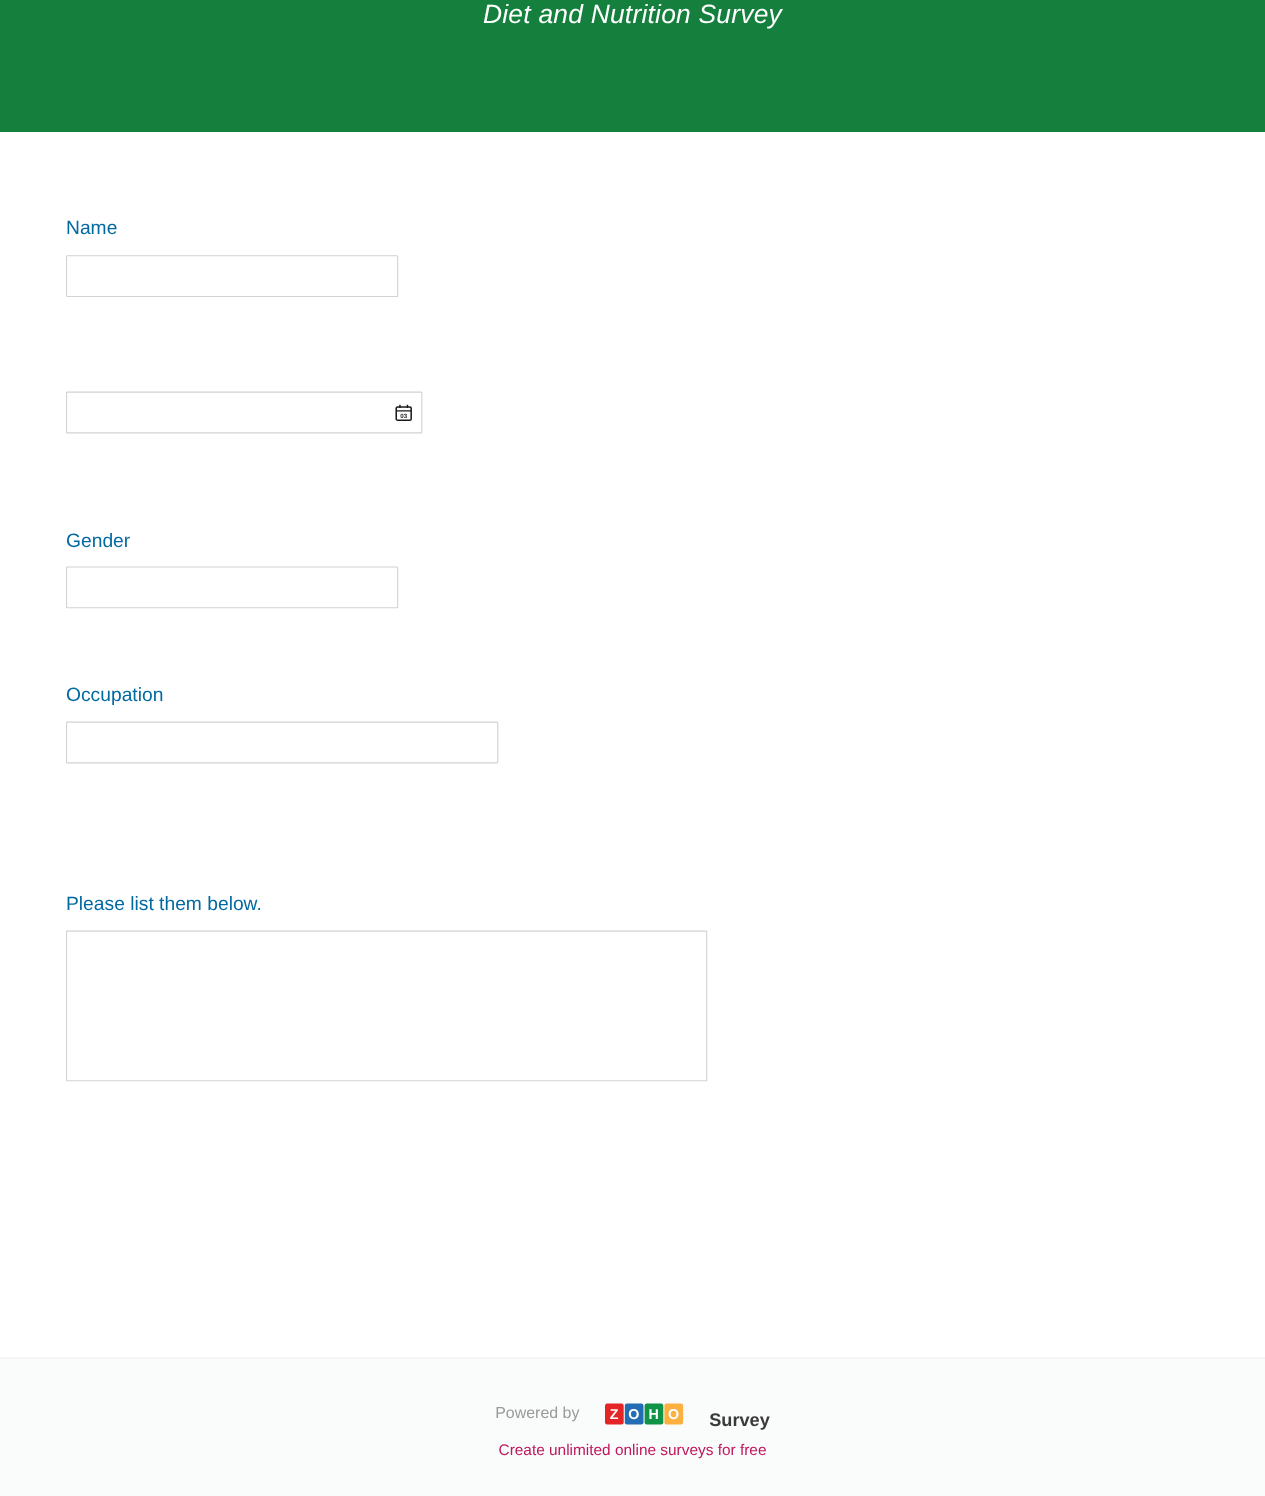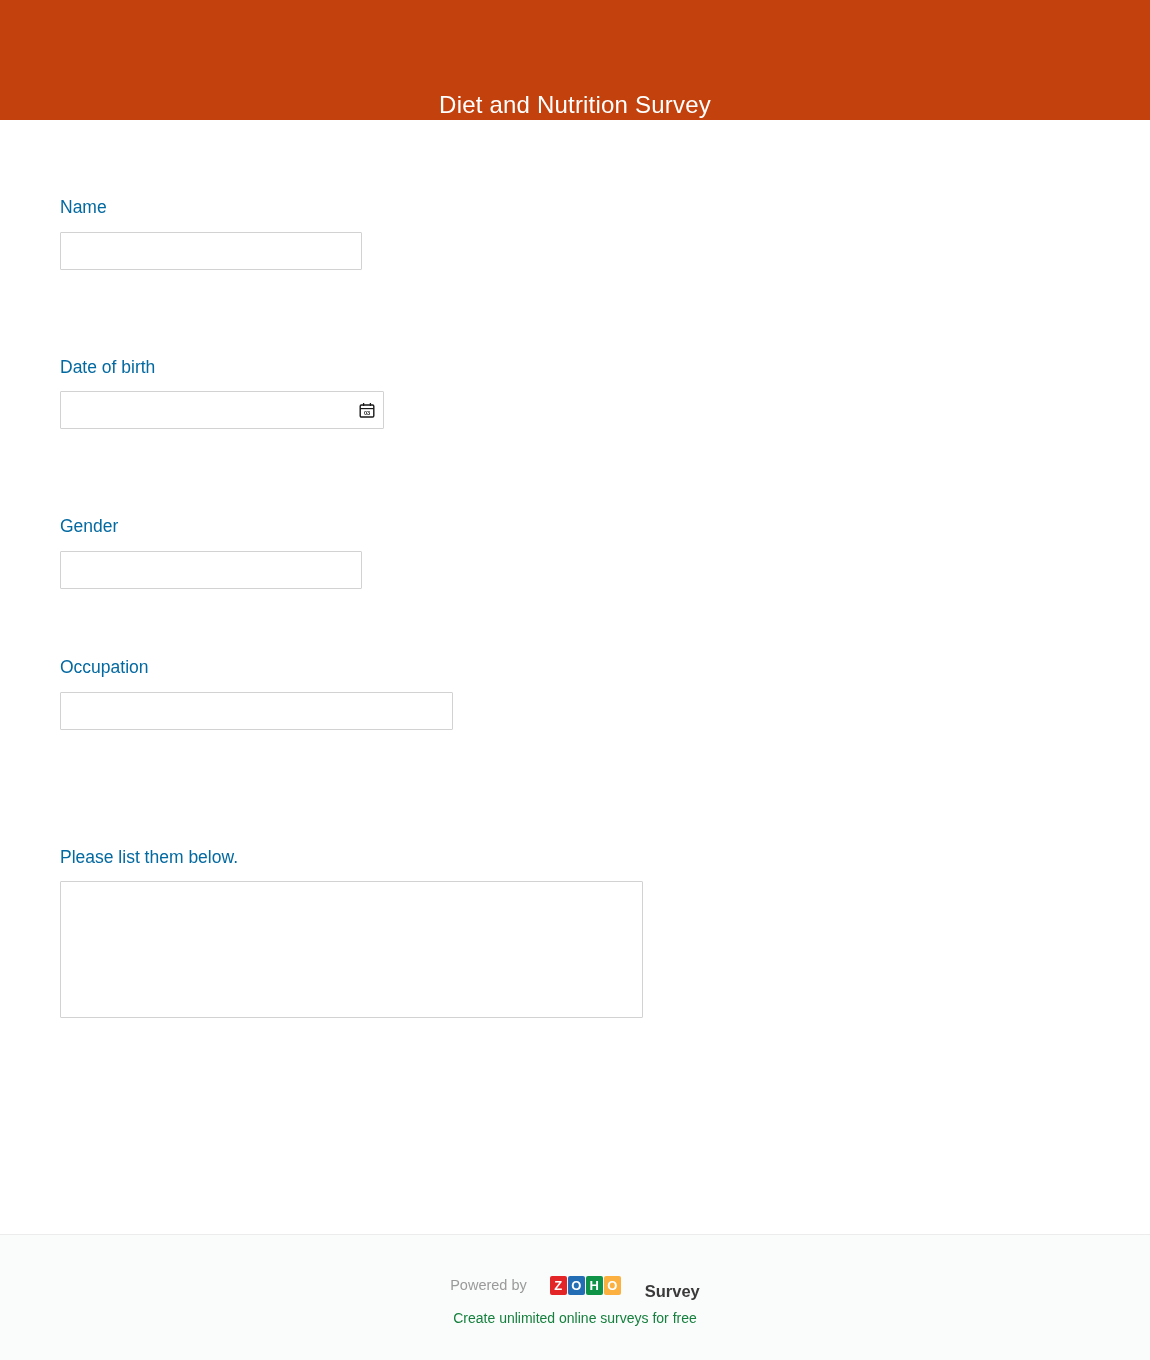--- a/index.html
+++ b/index.html
@@ -21,24 +21,25 @@
     height: 1360px;
     display: flex;
     flex-direction: column;
     background: #ffffff;
   }
 
   
   .survey-header {
     height: 120px;
     min-height: 120px;
-    background: #c2410c;
-    display: flex;
-    align-items: flex-end;
-    justify-content: center;
+    background: #15803d;
+    display: flex;
+    align-items: flex-start;
+    justify-content: center;
+    font-style: italic;
   }
   .survey-title {
     color: #ffffff;
     font-size: 24px;
     font-weight: 400;
     letter-spacing: 0.2px;
     line-height: 1.2;
     text-align: center;
   }
 
@@ -199,21 +200,21 @@
   .zt-o2 { background: #fbb03f; }
   .survey-word {
     font-size: 16.5px;
     font-weight: bold;
     color: #3a3a3a;
     margin-left: 7px;
     margin-top: 12px;
   }
   .tagline {
     font-size: 14px;
-    color: #15803d;
+    color: #be185d;
     text-align: center;
   }
 </style>
 </head>
 <body>
 
 <div class="page">
 
   <div class="survey-header">
     <div class="survey-title">Diet and Nutrition Survey</div>
@@ -223,21 +224,20 @@
     <div class="form-inner">
 
       <div class="question">
         <label class="q-label">Name</label>
         <input type="text" class="text-input w-name" placeholder="" style="">
       </div>
 
       <div class="gap-lg"></div>
 
       <div class="question">
-        <label class="q-label">Date of birth</label>
         <div class="date-wrap">
           <input type="text" class="text-input" placeholder="" style="">
           <svg class="cal-icon" viewBox="0 0 16 16">
             <rect x="1.2" y="3" width="13.6" height="12" rx="1.2" fill="none" stroke="#1a1a1a" stroke-width="1.4"></rect>
             <line x1="1.2" y1="6.6" x2="14.8" y2="6.6" stroke="#1a1a1a" stroke-width="1.2"></line>
             <line x1="4.6" y1="1" x2="4.6" y2="4" stroke="#1a1a1a" stroke-width="1.3"></line>
             <line x1="11.4" y1="1" x2="11.4" y2="4" stroke="#1a1a1a" stroke-width="1.3"></line>
             <text x="8" y="12.7" font-family="Liberation Sans, sans-serif" font-size="5.6" font-weight="bold" fill="#1a1a1a" text-anchor="middle">03</text>
           </svg>
         </div>

